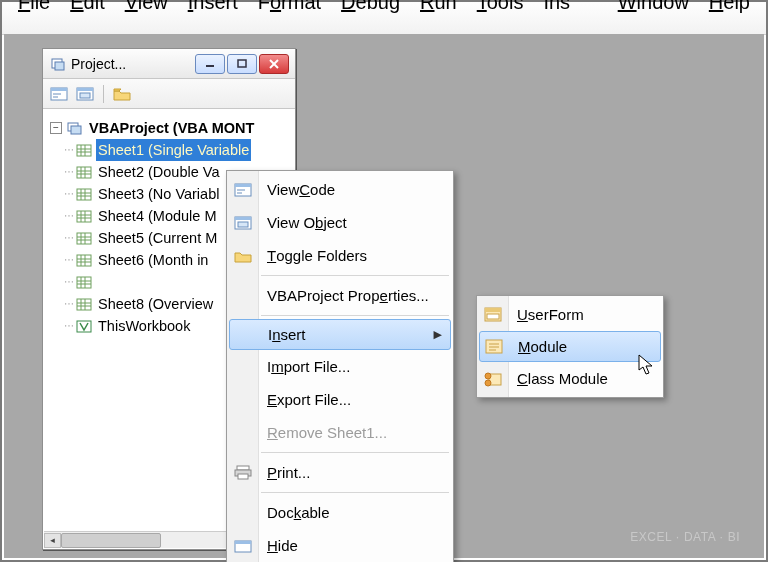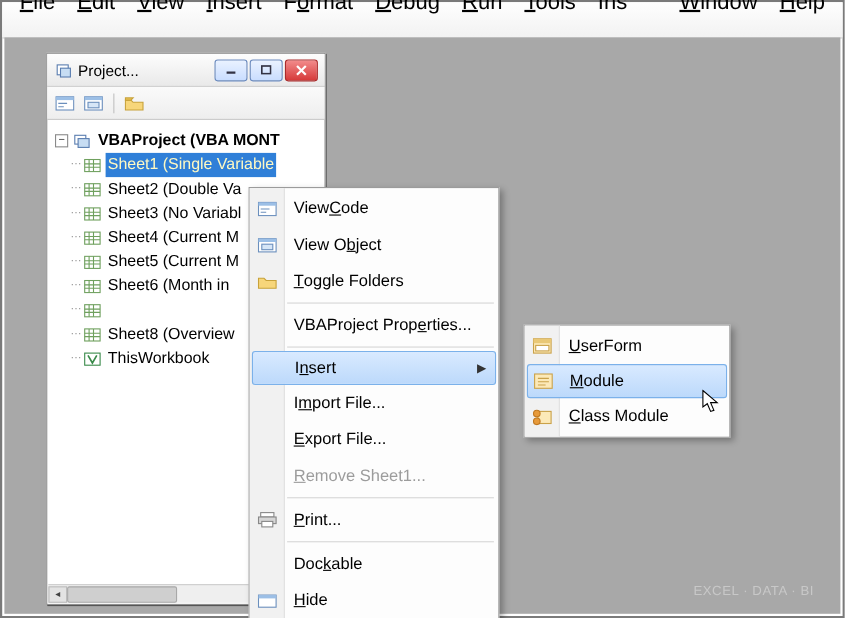--- a/index.html
+++ b/index.html
@@ -187,21 +187,21 @@
             <span class="dots">⋯</span>
             <span class="tree-ic">
               <svg width="16" height="13">
                 <rect x="1" y="1" width="14" height="11" fill="#fff" stroke="#6fa05e"></rect>
                 <line x1="5" y1="1" x2="5" y2="12" stroke="#6fa05e"></line>
                 <line x1="9" y1="1" x2="9" y2="12" stroke="#6fa05e"></line>
                 <line x1="1" y1="5" x2="15" y2="5" stroke="#6fa05e"></line>
                 <line x1="1" y1="8" x2="15" y2="8" stroke="#6fa05e"></line>
               </svg>
             </span>
-            <span class="tree-label">Sheet4 (Current M</span>
+            <span class="tree-label">Sheet4 (Module M</span>
           </div>
         <div class="tree-row">
             <span class="tree-indent" style="width:14px"></span>
             <span class="dots">⋯</span>
             <span class="tree-ic">
               <svg width="16" height="13">
                 <rect x="1" y="1" width="14" height="11" fill="#fff" stroke="#6fa05e"></rect>
                 <line x1="5" y1="1" x2="5" y2="12" stroke="#6fa05e"></line>
                 <line x1="9" y1="1" x2="9" y2="12" stroke="#6fa05e"></line>
                 <line x1="1" y1="5" x2="15" y2="5" stroke="#6fa05e"></line>

